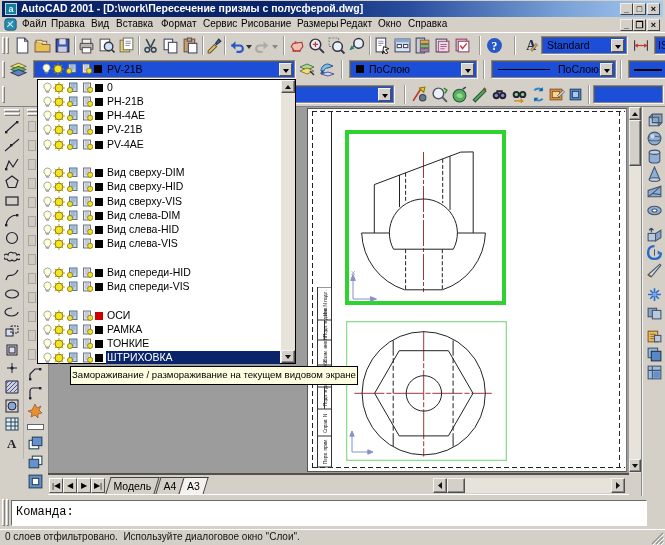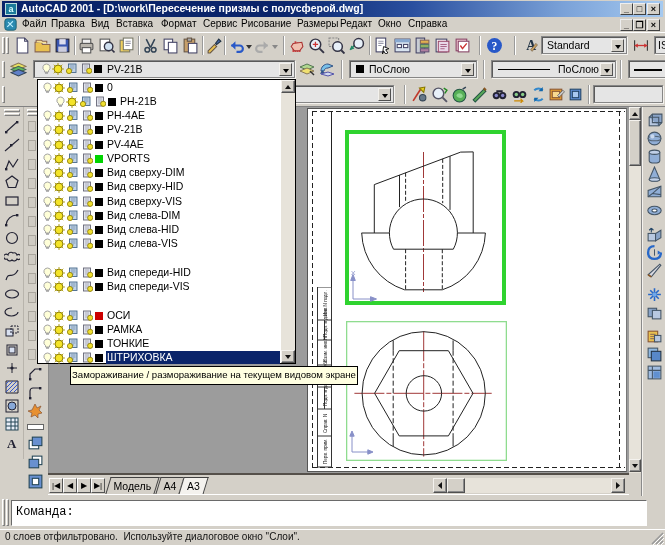--- a/index.html
+++ b/index.html
@@ -9,21 +9,21 @@
 .ttext{position:absolute;left:19px;top:0px;letter-spacing:0px;}
 .wbtn{position:absolute;width:13px;height:12px;background:#d4d0c8;border:1px solid;border-color:#eee #404040 #404040 #eee;font-size:9px;color:#000;text-align:center;line-height:10px;font-weight:bold;}
 #menubar{left:2px;top:17px;width:661px;height:15px;background:#d4d0c8;font-size:10px;color:#000;}
 #menubar span{position:absolute;top:1px;}
 .row{left:0px;width:665px;background:#d4d0c8;}
 #tb1{top:32px;height:25px;border-top:1px solid #fff;}
 #tb2{top:57px;height:25px;}
 #tb3{top:82px;height:25px;border-bottom:1px solid #828282;}
 .grip{position:absolute;top:4px;width:3px;height:17px;border:1px solid;border-color:#fff #808080 #808080 #fff;}
 .sep{position:absolute;top:3px;width:2px;height:19px;border-left:1px solid #9a9a9a;border-right:1px solid #fff;}
-.combo{position:absolute;background:#e5e5e5;border:1px solid #868686;box-shadow:inset 1px 1px 0 #5a5a5a,1px 1px 0 #f4f2ee;font-size:10.5px;white-space:nowrap;}
+.combo{position:absolute;background:#1d4ed8;border:1px solid #868686;box-shadow:inset 1px 1px 0 #5a5a5a,1px 1px 0 #f4f2ee;font-size:10.5px;white-space:nowrap;}
 .cbarrow{position:absolute;top:2px;right:2px;width:13px;height:13px;background:#d4d0c8;border:1px solid;border-color:#f4f2ee #505050 #505050 #f4f2ee;}
 .cbarrow:after{content:"";position:absolute;left:3px;top:5px;border:3px solid transparent;border-top:4px solid #000;}
 #canvas{left:48px;top:107px;width:581px;height:366px;background:#9c9c9c;overflow:hidden;border-left:1px solid #8a8a8a;}
 #paper{position:absolute;left:258px;top:1px;width:320px;height:364px;background:#fff;border:1px solid #555;border-right-color:#777;}
 #tabrow{left:48px;top:473px;width:581px;height:23px;background:#d4d0c8;border-top:2px solid #55504a;}
 .navb{position:absolute;top:3px;width:14px;height:15px;background:#d4d0c8;border:1px solid;border-color:#fff #555 #555 #fff;font-size:8px;text-align:center;line-height:13px;color:#000;}
 .tab{position:absolute;top:2px;height:17px;background:#d4d0c8;border:1px solid #404040;border-bottom:none;font-size:10.5px;text-align:center;transform:skewX(-17deg);}
 .tab>i{display:block;transform:skewX(17deg);font-style:normal;line-height:16px;}
 #cmdrow{left:0;top:496px;width:665px;height:33px;background:#d4d0c8;}
 #cmdbox{position:absolute;left:11px;top:4px;width:636px;height:26px;background:#fff;border:1px solid;border-color:#6a6a6a #fff #fff #6a6a6a;font-family:"Liberation Mono",monospace;font-size:12px;padding:4px 13px 0 4px;}
@@ -601,21 +601,21 @@
         <circle cx="3" cy="8" r="2.6" fill="#f0e030" stroke="#887700" stroke-width=".8"></circle>
       </svg>
       <svg style="position:absolute;left:43px;top:1px" width="11" height="11" viewBox="0 0 11 11">
         <rect x="1.5" y="1" width="7" height="9" fill="#e0e4ec" stroke="#667" stroke-width=".9"></rect>
         <path d="M3 3h4M3 5h4M3 7h3" stroke="#99a" stroke-width=".7"></path>
         <circle cx="8.2" cy="7.8" r="2.6" fill="#f0e030" stroke="#887700" stroke-width=".8"></circle>
       </svg>
       <span class="sq" style="background:#000;"></span>
       <span class="lt">0</span>
     </div>
-    <div class="lrow" style="top:14.75px;margin-left:13px;">
+    <div class="lrow" style="top:14.75px;">
       <svg style="position:absolute;left:3px;top:1px" width="11" height="11" viewBox="0 0 11 11">
         <path d="M5.5 1a3.6 3.6 0 0 1 2 6.6V9h-4V7.6A3.6 3.6 0 0 1 5.5 1z" fill="#ffffd8" stroke="#999" stroke-width=".9"></path>
         <path d="M4 10h3" stroke="#888" stroke-width="1.2"></path>
       </svg>
       <svg style="position:absolute;left:14px;top:1px" width="12" height="12" viewBox="0 0 11 11">
         <circle cx="5.5" cy="5.5" r="3.6" fill="#f4e428" stroke="#887700" stroke-width=".9"></circle>
         <path d="M5.5 0v1.6M5.5 9.4V11M0 5.5h1.6M9.4 5.5H11M1.6 1.6l1.2 1.2M8.2 8.2l1.2 1.2M9.4 1.6L8.2 2.8M2.8 8.2L1.6 9.4" stroke="#a89800" stroke-width=".8"></path>
       </svg>
       <svg style="position:absolute;left:28px;top:1px" width="11" height="11" viewBox="0 0 11 11">
         <rect x="2.5" y="1" width="7.5" height="8.5" fill="#c2d2e4" stroke="#46688a" stroke-width=".9"></rect>
@@ -688,42 +688,20 @@
         <path d="M4 3h4.5M4 5h4.5M4 7h3" stroke="#68a" stroke-width=".7"></path>
         <circle cx="3" cy="8" r="2.6" fill="#f0e030" stroke="#887700" stroke-width=".8"></circle>
       </svg>
       <svg style="position:absolute;left:43px;top:1px" width="11" height="11" viewBox="0 0 11 11">
         <rect x="1.5" y="1" width="7" height="9" fill="#e0e4ec" stroke="#667" stroke-width=".9"></rect>
         <path d="M3 3h4M3 5h4M3 7h3" stroke="#99a" stroke-width=".7"></path>
         <circle cx="8.2" cy="7.8" r="2.6" fill="#f0e030" stroke="#887700" stroke-width=".8"></circle>
       </svg>
       <span class="sq" style="background:#000;"></span>
       <span class="lt">PV-4AE</span>
-    </div>
-    <div class="lrow" style="top:71.75px;">
-      <svg style="position:absolute;left:3px;top:1px" width="11" height="11" viewBox="0 0 11 11">
-        <path d="M5.5 1a3.6 3.6 0 0 1 2 6.6V9h-4V7.6A3.6 3.6 0 0 1 5.5 1z" fill="#ffffd8" stroke="#999" stroke-width=".9"></path>
-        <path d="M4 10h3" stroke="#888" stroke-width="1.2"></path>
-      </svg>
-      <svg style="position:absolute;left:14px;top:1px" width="12" height="12" viewBox="0 0 11 11">
-        <circle cx="5.5" cy="5.5" r="3.6" fill="#f4e428" stroke="#887700" stroke-width=".9"></circle>
-        <path d="M5.5 0v1.6M5.5 9.4V11M0 5.5h1.6M9.4 5.5H11M1.6 1.6l1.2 1.2M8.2 8.2l1.2 1.2M9.4 1.6L8.2 2.8M2.8 8.2L1.6 9.4" stroke="#a89800" stroke-width=".8"></path>
-      </svg>
-      <svg style="position:absolute;left:28px;top:1px" width="11" height="11" viewBox="0 0 11 11">
-        <rect x="2.5" y="1" width="7.5" height="8.5" fill="#c2d2e4" stroke="#46688a" stroke-width=".9"></rect>
-        <path d="M4 3h4.5M4 5h4.5M4 7h3" stroke="#68a" stroke-width=".7"></path>
-        <circle cx="3" cy="8" r="2.6" fill="#f0e030" stroke="#887700" stroke-width=".8"></circle>
-      </svg>
-      <svg style="position:absolute;left:43px;top:1px" width="11" height="11" viewBox="0 0 11 11">
-        <rect x="1.5" y="1" width="7" height="9" fill="#e0e4ec" stroke="#667" stroke-width=".9"></rect>
-        <path d="M3 3h4M3 5h4M3 7h3" stroke="#99a" stroke-width=".7"></path>
-        <circle cx="8.2" cy="7.8" r="2.6" fill="#f0e030" stroke="#887700" stroke-width=".8"></circle>
-      </svg>
-      <span class="sq" style="background:#00d400;"></span>
-      <span class="lt">VPORTS</span>
     </div>
     <div class="lrow" style="top:86.00px;">
       <svg style="position:absolute;left:3px;top:1px" width="11" height="11" viewBox="0 0 11 11">
         <path d="M5.5 1a3.6 3.6 0 0 1 2 6.6V9h-4V7.6A3.6 3.6 0 0 1 5.5 1z" fill="#ffffd8" stroke="#999" stroke-width=".9"></path>
         <path d="M4 10h3" stroke="#888" stroke-width="1.2"></path>
       </svg>
       <svg style="position:absolute;left:14px;top:1px" width="12" height="12" viewBox="0 0 11 11">
         <circle cx="5.5" cy="5.5" r="3.6" fill="#f4e428" stroke="#887700" stroke-width=".9"></circle>
         <path d="M5.5 0v1.6M5.5 9.4V11M0 5.5h1.6M9.4 5.5H11M1.6 1.6l1.2 1.2M8.2 8.2l1.2 1.2M9.4 1.6L8.2 2.8M2.8 8.2L1.6 9.4" stroke="#a89800" stroke-width=".8"></path>
       </svg>

